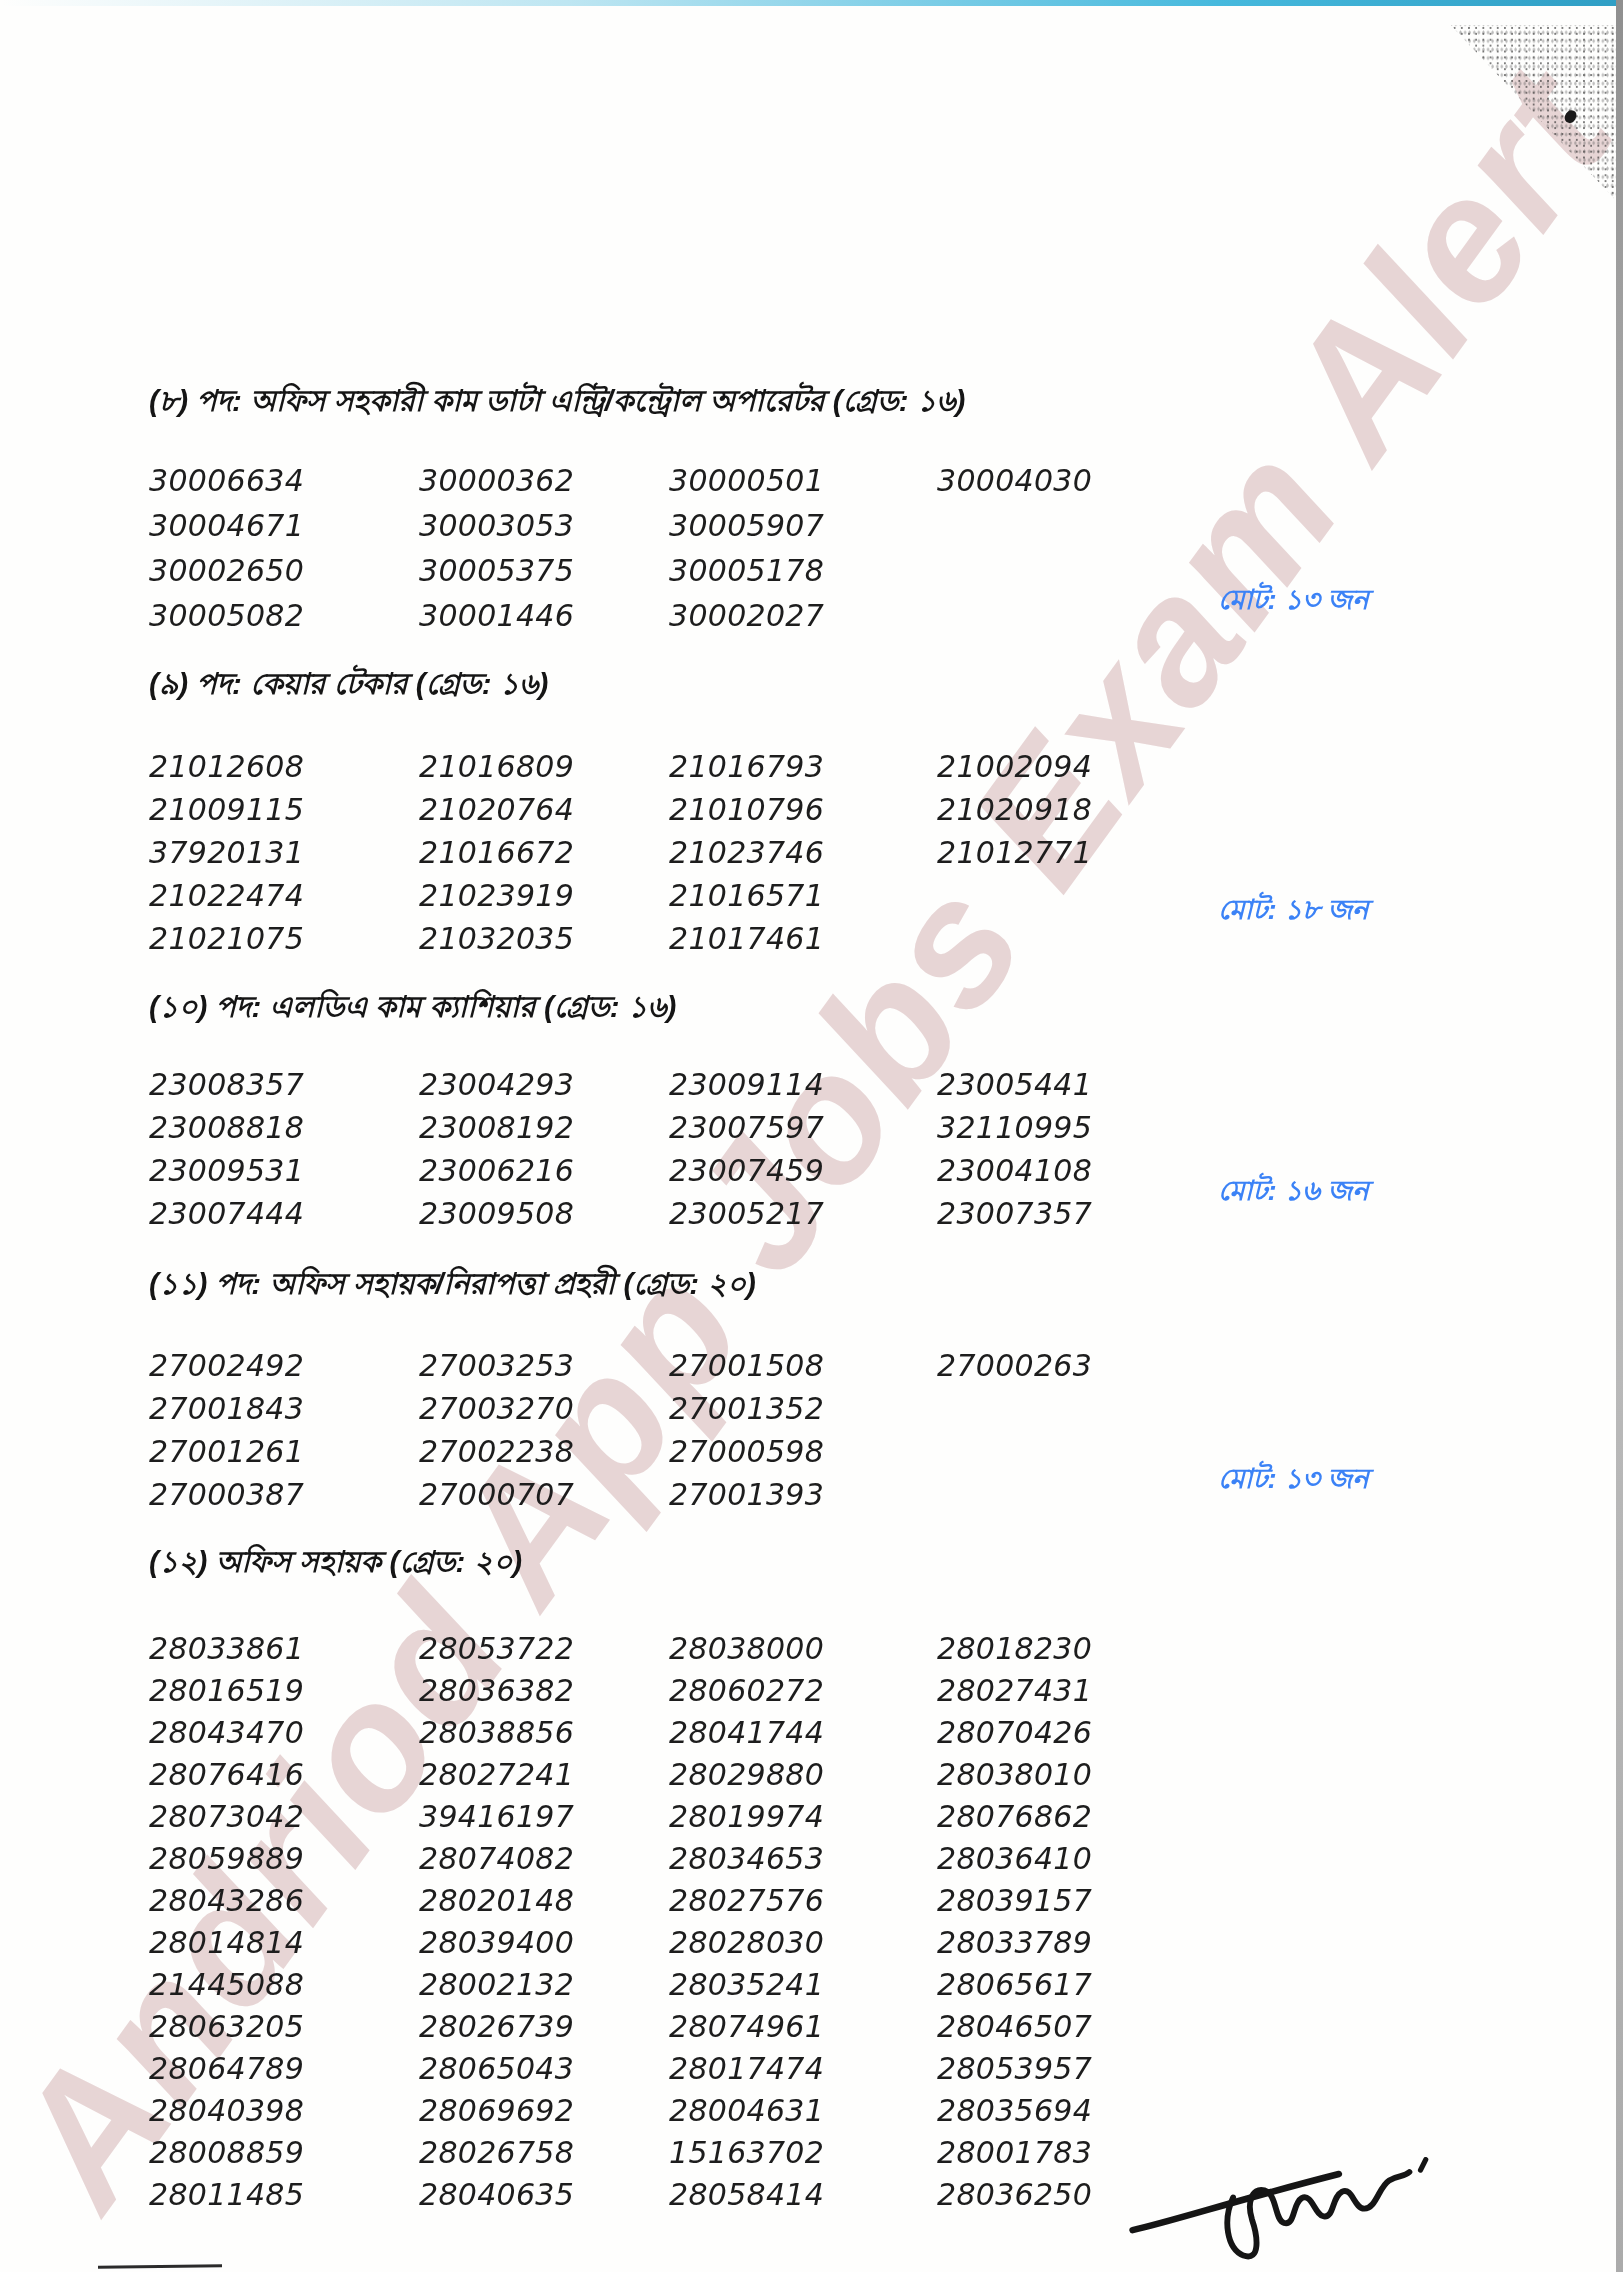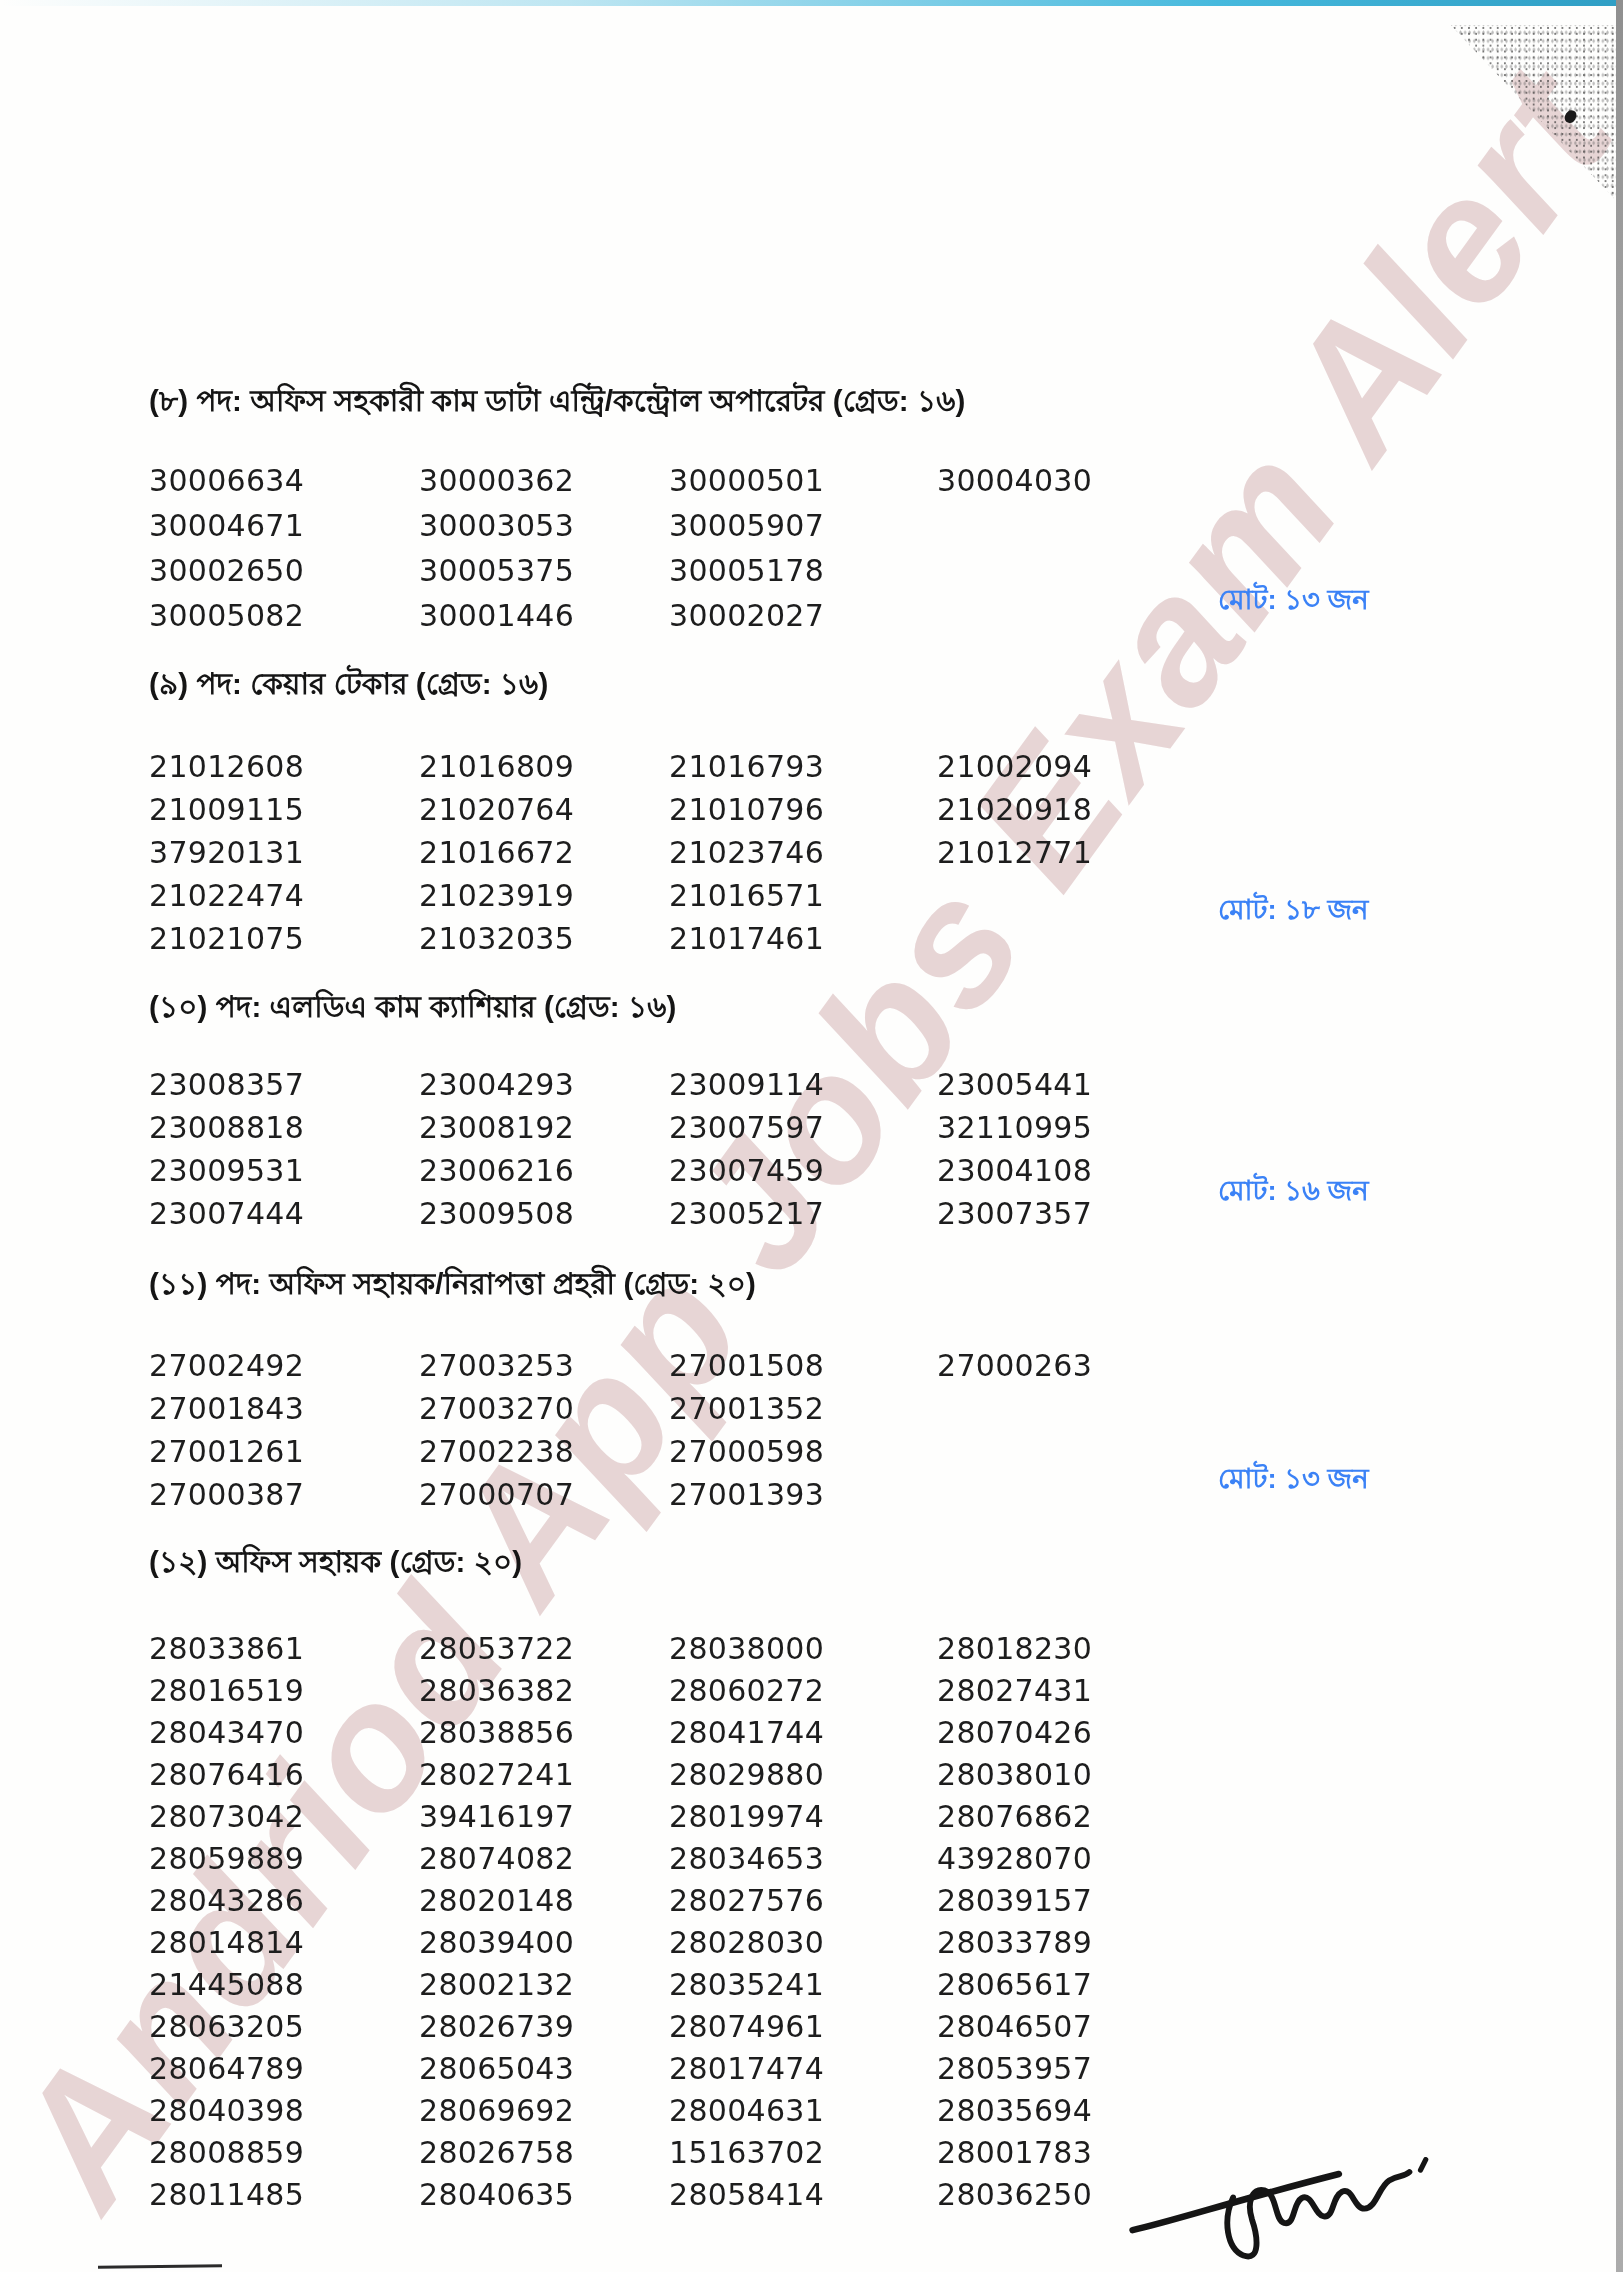--- a/index.html
+++ b/index.html
@@ -37,21 +37,21 @@
   }
   
   .watermark{
     position:absolute; left:50%; top:50%; z-index:1;
     transform:translate(-50%,-50%) rotate(-54deg);
     white-space:nowrap; font-weight:700; font-style:italic;
     font-size:178px; letter-spacing:.015em; color:#e7d5d5;
     user-select:none;
   }
   
-  .content{position:absolute; inset:0; z-index:2;}
+  .content{position:absolute; inset:0; z-index:2;font-style:italic;}
   .post-section{position:absolute; left:149px; width:1375px;}
   .sec-title{
     margin:0; font-size:29.5px; font-weight:700; color:#151515;
     letter-spacing:0.1px; line-height:1.2;
   }
   .grid{
     position:absolute; left:0; top:var(--rows-top);
     display:grid; grid-template-columns:270px 250px 268px 275px;
   }
   .grid .cell{
@@ -189,21 +189,21 @@
           <div class="cell">28027241</div>
           <div class="cell">28029880</div>
           <div class="cell">28038010</div>
           <div class="cell">28073042</div>
           <div class="cell">39416197</div>
           <div class="cell">28019974</div>
           <div class="cell">28076862</div>
           <div class="cell">28059889</div>
           <div class="cell">28074082</div>
           <div class="cell">28034653</div>
-          <div class="cell">43928070</div>
+          <div class="cell">28036410</div>
           <div class="cell">28043286</div>
           <div class="cell">28020148</div>
           <div class="cell">28027576</div>
           <div class="cell">28039157</div>
           <div class="cell">28014814</div>
           <div class="cell">28039400</div>
           <div class="cell">28028030</div>
           <div class="cell">28033789</div>
           <div class="cell">21445088</div>
           <div class="cell">28002132</div>

